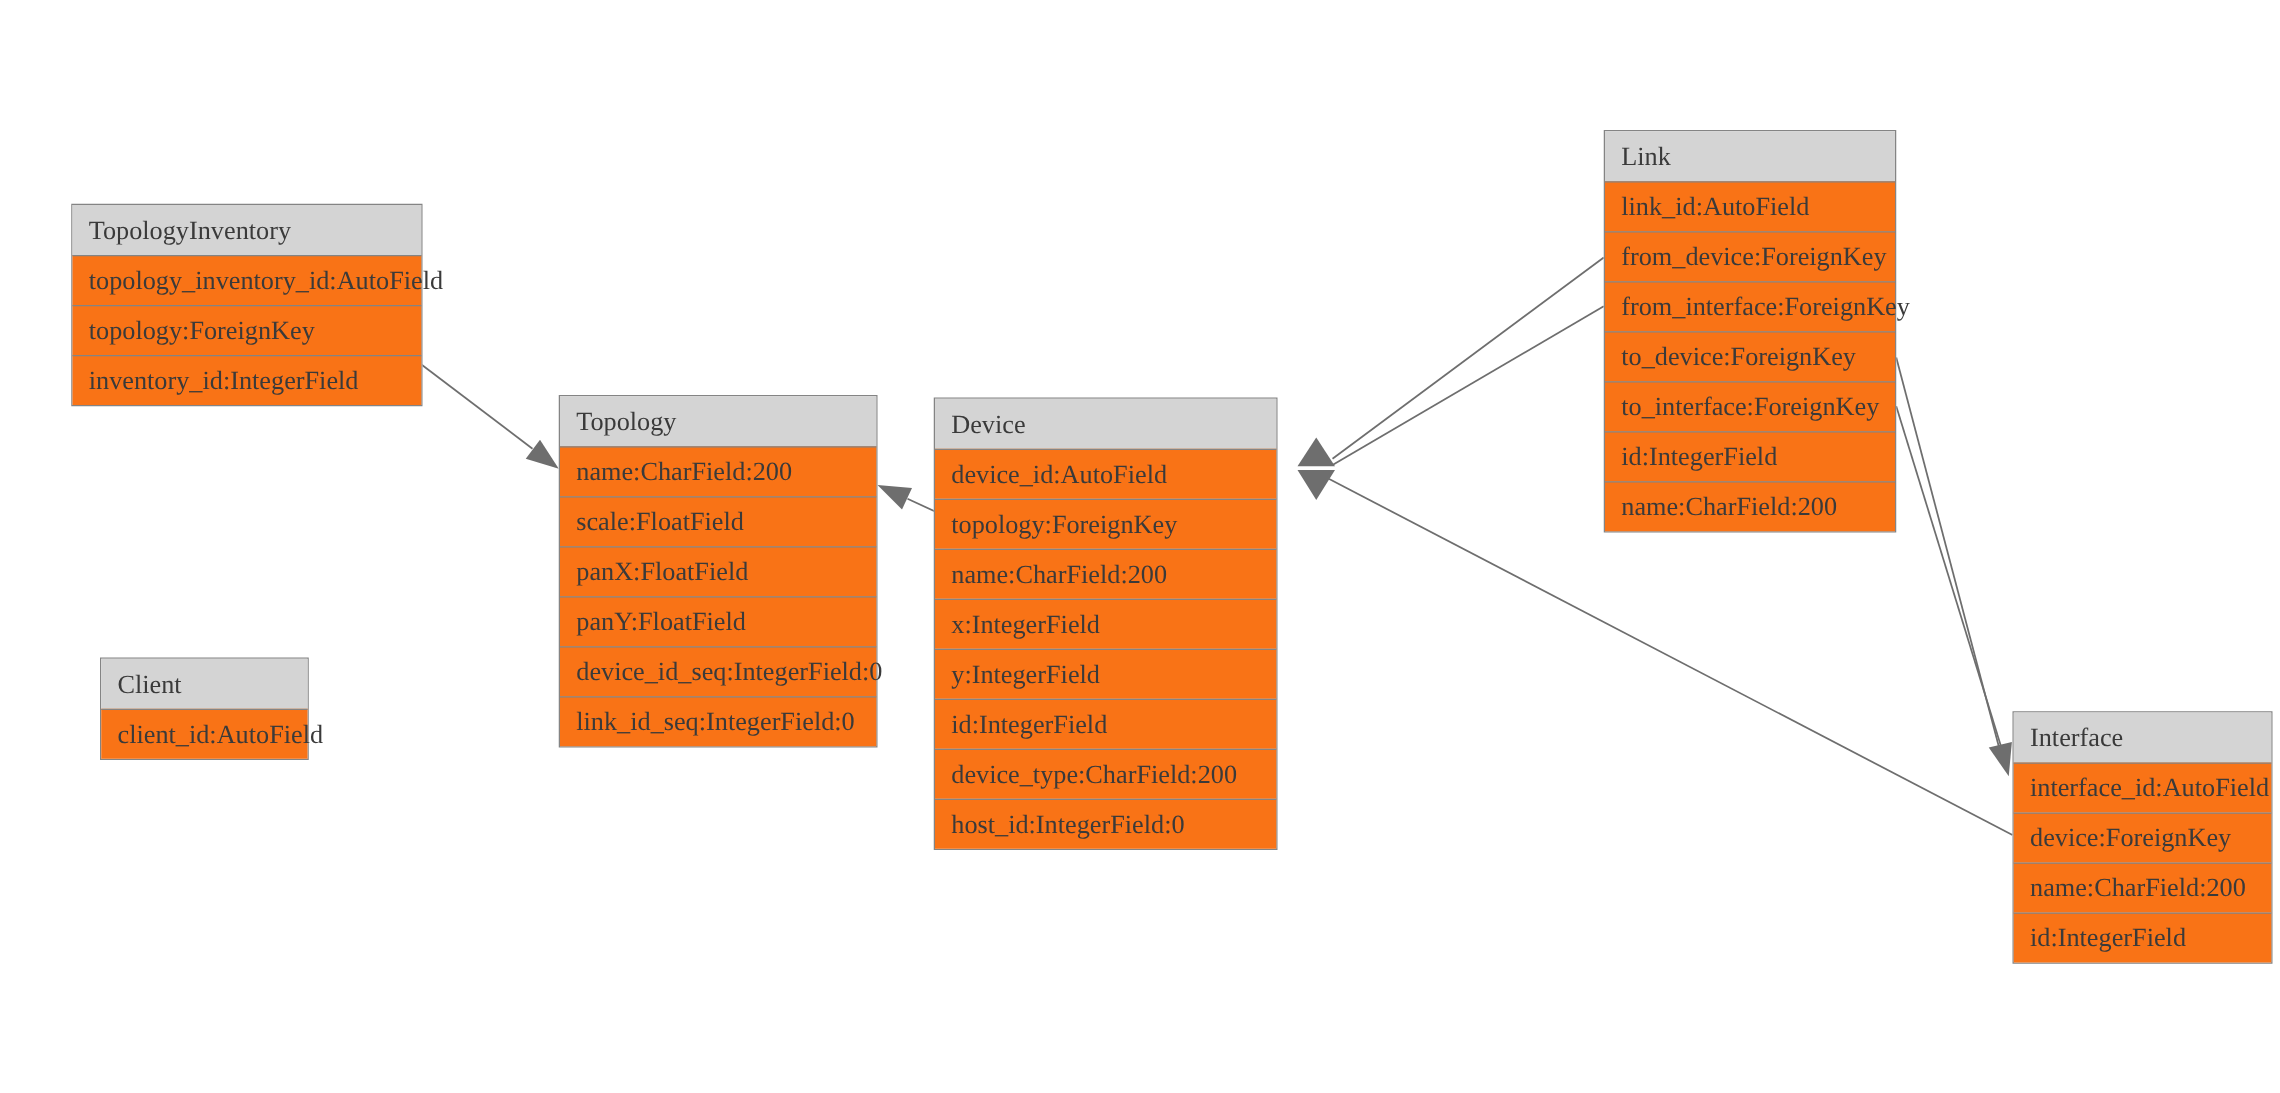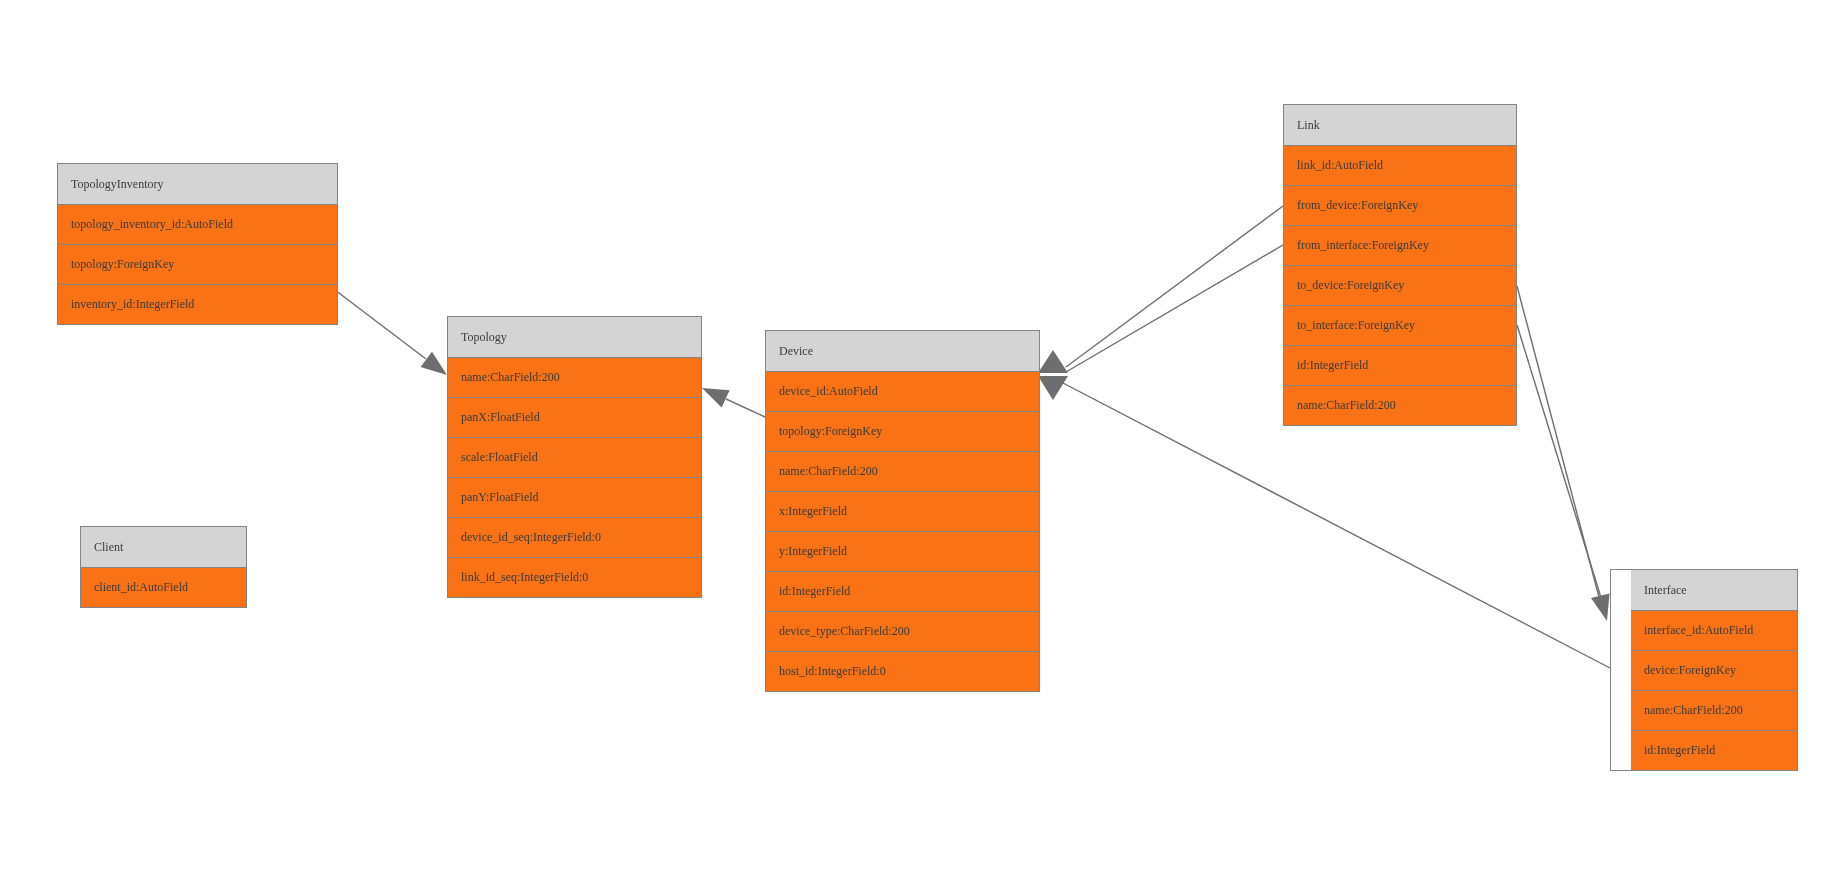--- a/index.html
+++ b/index.html
@@ -32,21 +32,21 @@
   #connectors polygon {
     fill: var(--arrow-fill);
     stroke: none;
   }
   .entity {
     position: absolute;
     background: #ffffff;
     border: 1.5px solid var(--box-border);
     box-sizing: border-box;
     color: var(--text-color);
-    font-size: 12px;
+    font-size: 21px;
   }
   .entity-header {
     height: 40px;
     background: var(--header-fill);
     display: flex;
     align-items: center;
     padding-left: 13px;
     box-sizing: border-box;
     white-space: nowrap;
   }
@@ -92,52 +92,52 @@
   <div id="entities">
       <div class="entity" style="left: 21px; top: 163px; width: 281px; margin-left: 36px;">
         <div class="entity-header">TopologyInventory</div>
         <div class="entity-row">topology_inventory_id:AutoField</div>
         <div class="entity-row">topology:ForeignKey</div>
         <div class="entity-row">inventory_id:IntegerField</div>
       </div>
       <div class="entity" style="left: 447px; top: 316px; width: 255px;">
         <div class="entity-header">Topology</div>
         <div class="entity-row">name:CharField:200</div>
+        <div class="entity-row">scale:FloatField</div>
         <div class="entity-row">panX:FloatField</div>
-        <div class="entity-row">scale:FloatField</div>
         <div class="entity-row">panY:FloatField</div>
         <div class="entity-row">device_id_seq:IntegerField:0</div>
         <div class="entity-row">link_id_seq:IntegerField:0</div>
       </div>
       <div class="entity" style="left: 80px; top: 526px; width: 167px;">
         <div class="entity-header">Client</div>
         <div class="entity-row">client_id:AutoField</div>
       </div>
-      <div class="entity" style="left: 765px; top: 318px; width: 275px; margin-top: 12px;">
+      <div class="entity" style="left: 747px; top: 318px; width: 275px;">
         <div class="entity-header">Device</div>
         <div class="entity-row">device_id:AutoField</div>
         <div class="entity-row">topology:ForeignKey</div>
         <div class="entity-row">name:CharField:200</div>
         <div class="entity-row">x:IntegerField</div>
         <div class="entity-row">y:IntegerField</div>
         <div class="entity-row">id:IntegerField</div>
         <div class="entity-row">device_type:CharField:200</div>
         <div class="entity-row">host_id:IntegerField:0</div>
       </div>
       <div class="entity" style="left: 1283px; top: 104px; width: 234px;">
         <div class="entity-header">Link</div>
         <div class="entity-row">link_id:AutoField</div>
         <div class="entity-row">from_device:ForeignKey</div>
         <div class="entity-row">from_interface:ForeignKey</div>
         <div class="entity-row">to_device:ForeignKey</div>
         <div class="entity-row">to_interface:ForeignKey</div>
         <div class="entity-row">id:IntegerField</div>
         <div class="entity-row">name:CharField:200</div>
       </div>
-      <div class="entity" style="left: 1610px; top: 569px; width: 188px; padding-left: 20px;">
+      <div class="entity" style="left: 1610px; top: 569px; width: 208px;">
         <div class="entity-header">Interface</div>
         <div class="entity-row">interface_id:AutoField</div>
         <div class="entity-row">device:ForeignKey</div>
         <div class="entity-row">name:CharField:200</div>
         <div class="entity-row">id:IntegerField</div>
       </div>
     </div>
 
 </div>
 

